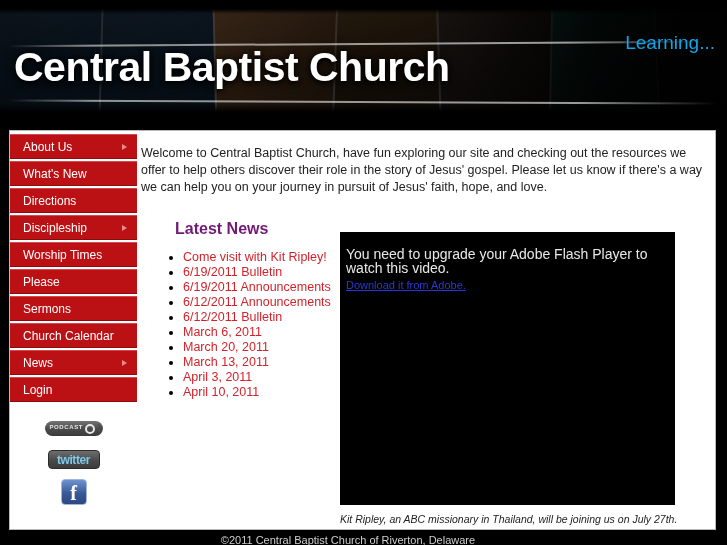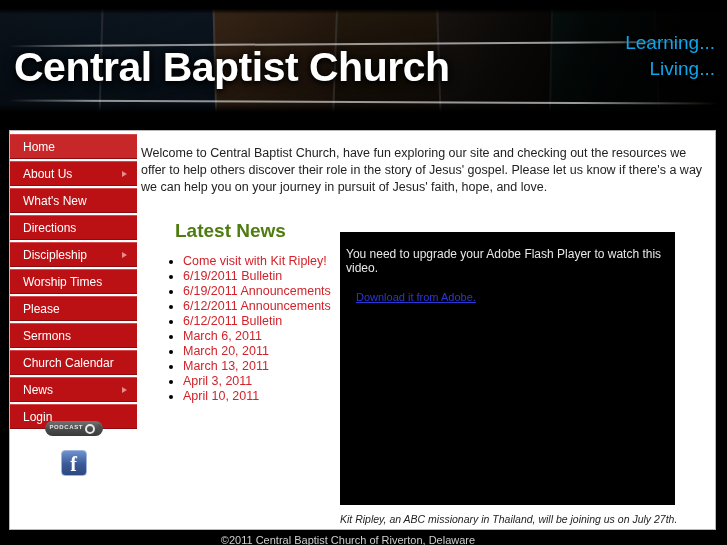--- a/index.html
+++ b/index.html
@@ -238,23 +238,23 @@
     height: 400px;
   }
   #welcome {
     margin: 14px 14px 0 4px;
     font-size: 12.5px;
     line-height: 17px;
     color: #222222;
   }
   #latest-news-title {
     margin: 24px 0 0 38px;
-    font-size: 19px;
+    font-size: 16px;
     font-weight: bold;
-    color: #4d7c0f;
+    color: #701a75;
   }
   #news-list {
     margin: 12px 0 0 24px;
     padding: 0 0 0 22px;
     list-style: disc;
     width: 195px;
   }
   #news-list li {
     font-size: 12.5px;
     line-height: 15px;
@@ -271,30 +271,30 @@
   #video-box {
     position: absolute;
     left: 203px; top: 101px;
     width: 335px;
     height: 273px;
     background: #000000;
     overflow: hidden;
   }
   #flash-msg {
     color: #e8e8e8;
-    font-size: 12px;
-    margin: 15px 0 12px 6px;
+    font-size: 14px;
+    margin: 15px 0 0 6px;
     line-height: 14px;
   }
   #flash-link {
     display: inline-block;
     color: #2b37d8;
     font-size: 11px;
     text-decoration: underline;
-    margin: 2px 0 0 16px;
+    margin: 2px 0 0 6px;
     cursor: pointer;
   }
   #video-caption {
     position: absolute;
     left: 203px; top: 382px;
     width: 360px;
     font-size: 10.5px;
     font-style: italic;
     color: #222222;
   }
@@ -330,31 +330,27 @@
       <div class="collage-shade"></div>
       <div class="collage-topbot"></div>
       <div class="streak streak-a"></div>
       <div class="streak streak-b"></div>
     </div>
 
     <div id="site-title">Central Baptist Church</div>
 
     <div id="tagline">
       <div>Learning...</div>
-      <div>Living...</div>
     </div>
   </div>
 
   <div id="body-wrap">
     <div id="content-panel">
 
       <div id="sidebar">
-        <a class="nav-item active" href="#">
-          <span>Home</span>
-        </a>
         <a class="nav-item" href="#">
           <span>About Us</span>
           <span class="nav-arrow"></span>
         </a>
         <a class="nav-item" href="#">
           <span>What's New</span>
         </a>
         <a class="nav-item" href="#">
           <span>Directions</span>
         </a>
@@ -383,20 +379,23 @@
         </a>
       </div>
 
       <div id="social">
         <div>
           <span class="podcast-badge">
             <span class="pc-text">PODCAST</span>
             <span class="pc-dot"></span>
             <span class="pc-wave"></span>
           </span>
+        </div>
+        <div>
+          <span class="twitter-badge">twitter</span>
         </div>
         <div>
           <span class="facebook-badge">f</span>
         </div>
       </div>
 
       <div id="main">
         <p id="welcome">Welcome to Central Baptist Church, have fun exploring our site and checking out the resources we offer to help others discover their role in the story of Jesus' gospel.  Please let us know if there's a way we can help you on your journey in pursuit of Jesus' faith, hope, and love.</p>
 
         <h2 id="latest-news-title">Latest News</h2>

